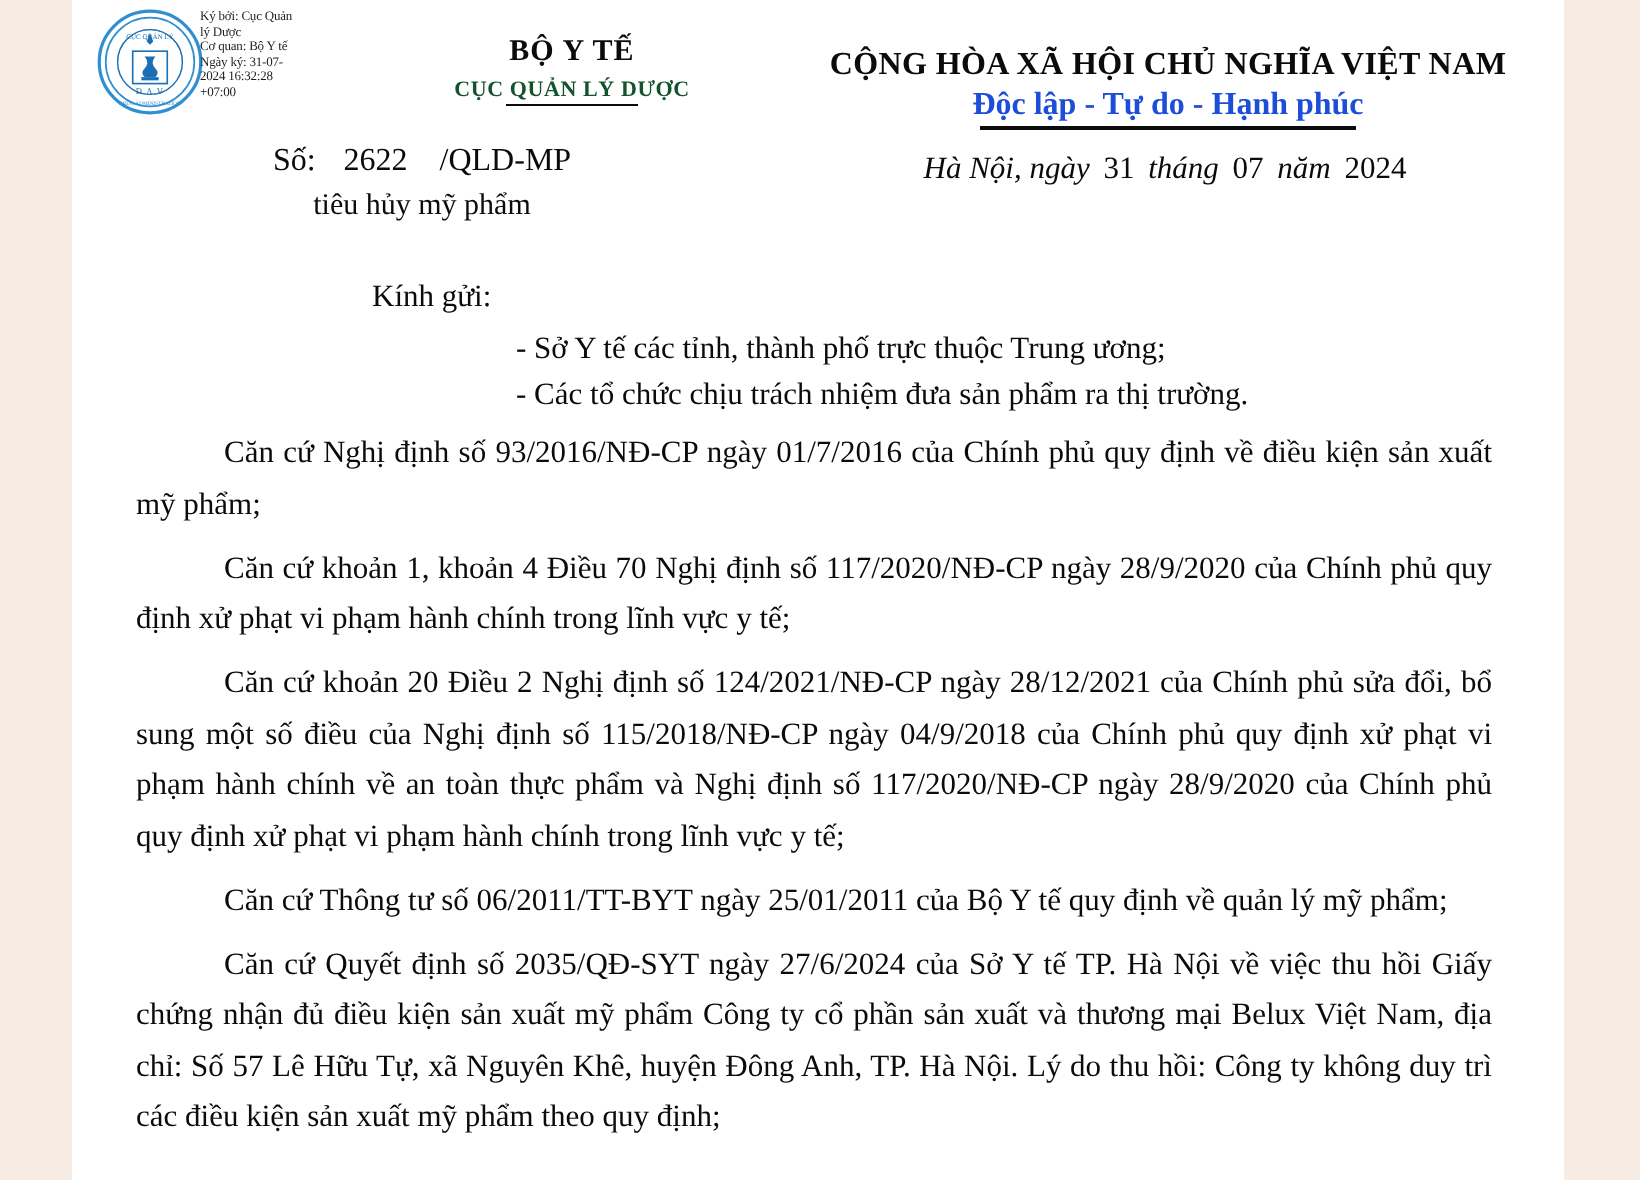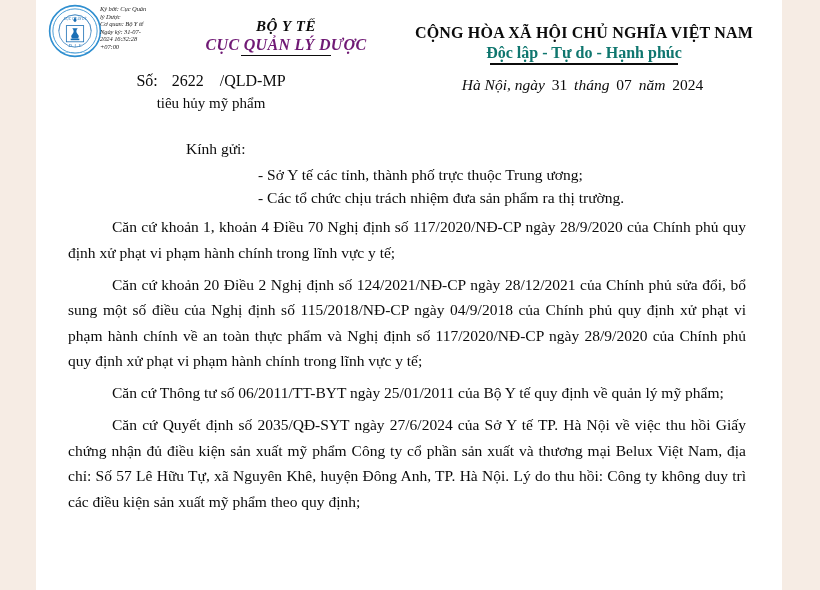--- a/index.html
+++ b/index.html
@@ -30,21 +30,20 @@
   }
   .hdr-left {
     position: absolute;
     left: 0;
     top: 0;
     width: 350px;
   }
   .seal-row {
     position: relative;
     height: 64px;
-    font-style: italic;
   }
   .seal {
     position: absolute;
     left: 12px;
     top: 4px;
     width: 54px;
     height: 54px;
   }
   .sig-text {
     position: absolute;
@@ -64,24 +63,24 @@
     width: 200px;
     text-align: center;
   }
   .ministry .l1 {
     font-size: 15px;
     font-weight: bold;
     letter-spacing: 0.6px;
     color: #0b0b0b;
   }
   .ministry .l2 {
-    font-size: 16px;
+    font-size: 11px;
     font-weight: bold;
     letter-spacing: 0.3px;
-    color: #701a75;
+    color: #14532d;
     margin-top: 1px;
     position: relative;
     display: inline-block;
   }
   .ministry .l2::after {
     content: "";
     position: absolute;
     left: 22%;
     right: 22%;
     bottom: -2px;
@@ -121,21 +120,21 @@
     margin-top: 24px;
     font-size: 16px;
     font-weight: bold;
     letter-spacing: 0.2px;
     color: #0b0b0b;
   }
   .motto {
     margin-top: 2px;
     font-size: 16px;
     font-weight: bold;
-    color: #0f766e;
+    color: #1d4ed8;
     display: inline-block;
     position: relative;
   }
   .motto::after {
     content: "";
     position: absolute;
     left: 2%;
     right: 2%;
     bottom: -2.5px;
     height: 1.4px;
@@ -252,19 +251,20 @@
 
   <div class="recipients">
     <div class="kinhgui">Kính gửi:</div>
     <div class="rcpt-list">
       <div>- Sở Y tế các tỉnh, thành phố trực thuộc Trung ương;</div>
       <div>- Các tổ chức chịu trách nhiệm đưa sản phẩm ra thị trường.</div>
     </div>
   </div>
 
   <div class="body">
+    <p class="para">Căn cứ Nghị định số 93/2016/NĐ-CP ngày 01/7/2016 của Chính phủ quy định về điều kiện sản xuất mỹ phẩm;</p>
     <p class="para">Căn cứ khoản 1, khoản 4 Điều 70 Nghị định số 117/2020/NĐ-CP ngày 28/9/2020 của Chính phủ quy định xử phạt vi phạm hành chính trong lĩnh vực y tế;</p>
     <p class="para">Căn cứ khoản 20 Điều 2 Nghị định số 124/2021/NĐ-CP ngày 28/12/2021 của Chính phủ sửa đổi, bổ sung một số điều của Nghị định số 115/2018/NĐ-CP ngày 04/9/2018 của Chính phủ quy định xử phạt vi phạm hành chính về an toàn thực phẩm và Nghị định số 117/2020/NĐ-CP ngày 28/9/2020 của Chính phủ quy định xử phạt vi phạm hành chính trong lĩnh vực y tế;</p>
     <p class="para">Căn cứ Thông tư số 06/2011/TT-BYT ngày 25/01/2011 của Bộ Y tế quy định về quản lý mỹ phẩm;</p>
     <p class="para">Căn cứ Quyết định số 2035/QĐ-SYT ngày 27/6/2024 của Sở Y tế TP. Hà Nội về việc thu hồi Giấy chứng nhận đủ điều kiện sản xuất mỹ phẩm Công ty cổ phần sản xuất và thương mại Belux Việt Nam, địa chỉ: Số 57 Lê Hữu Tự, xã Nguyên Khê, huyện Đông Anh, TP. Hà Nội. Lý do thu hồi: Công ty không duy trì các điều kiện sản xuất mỹ phẩm theo quy định;</p>
   </div>
 
 </div>
 
 </body></html>

